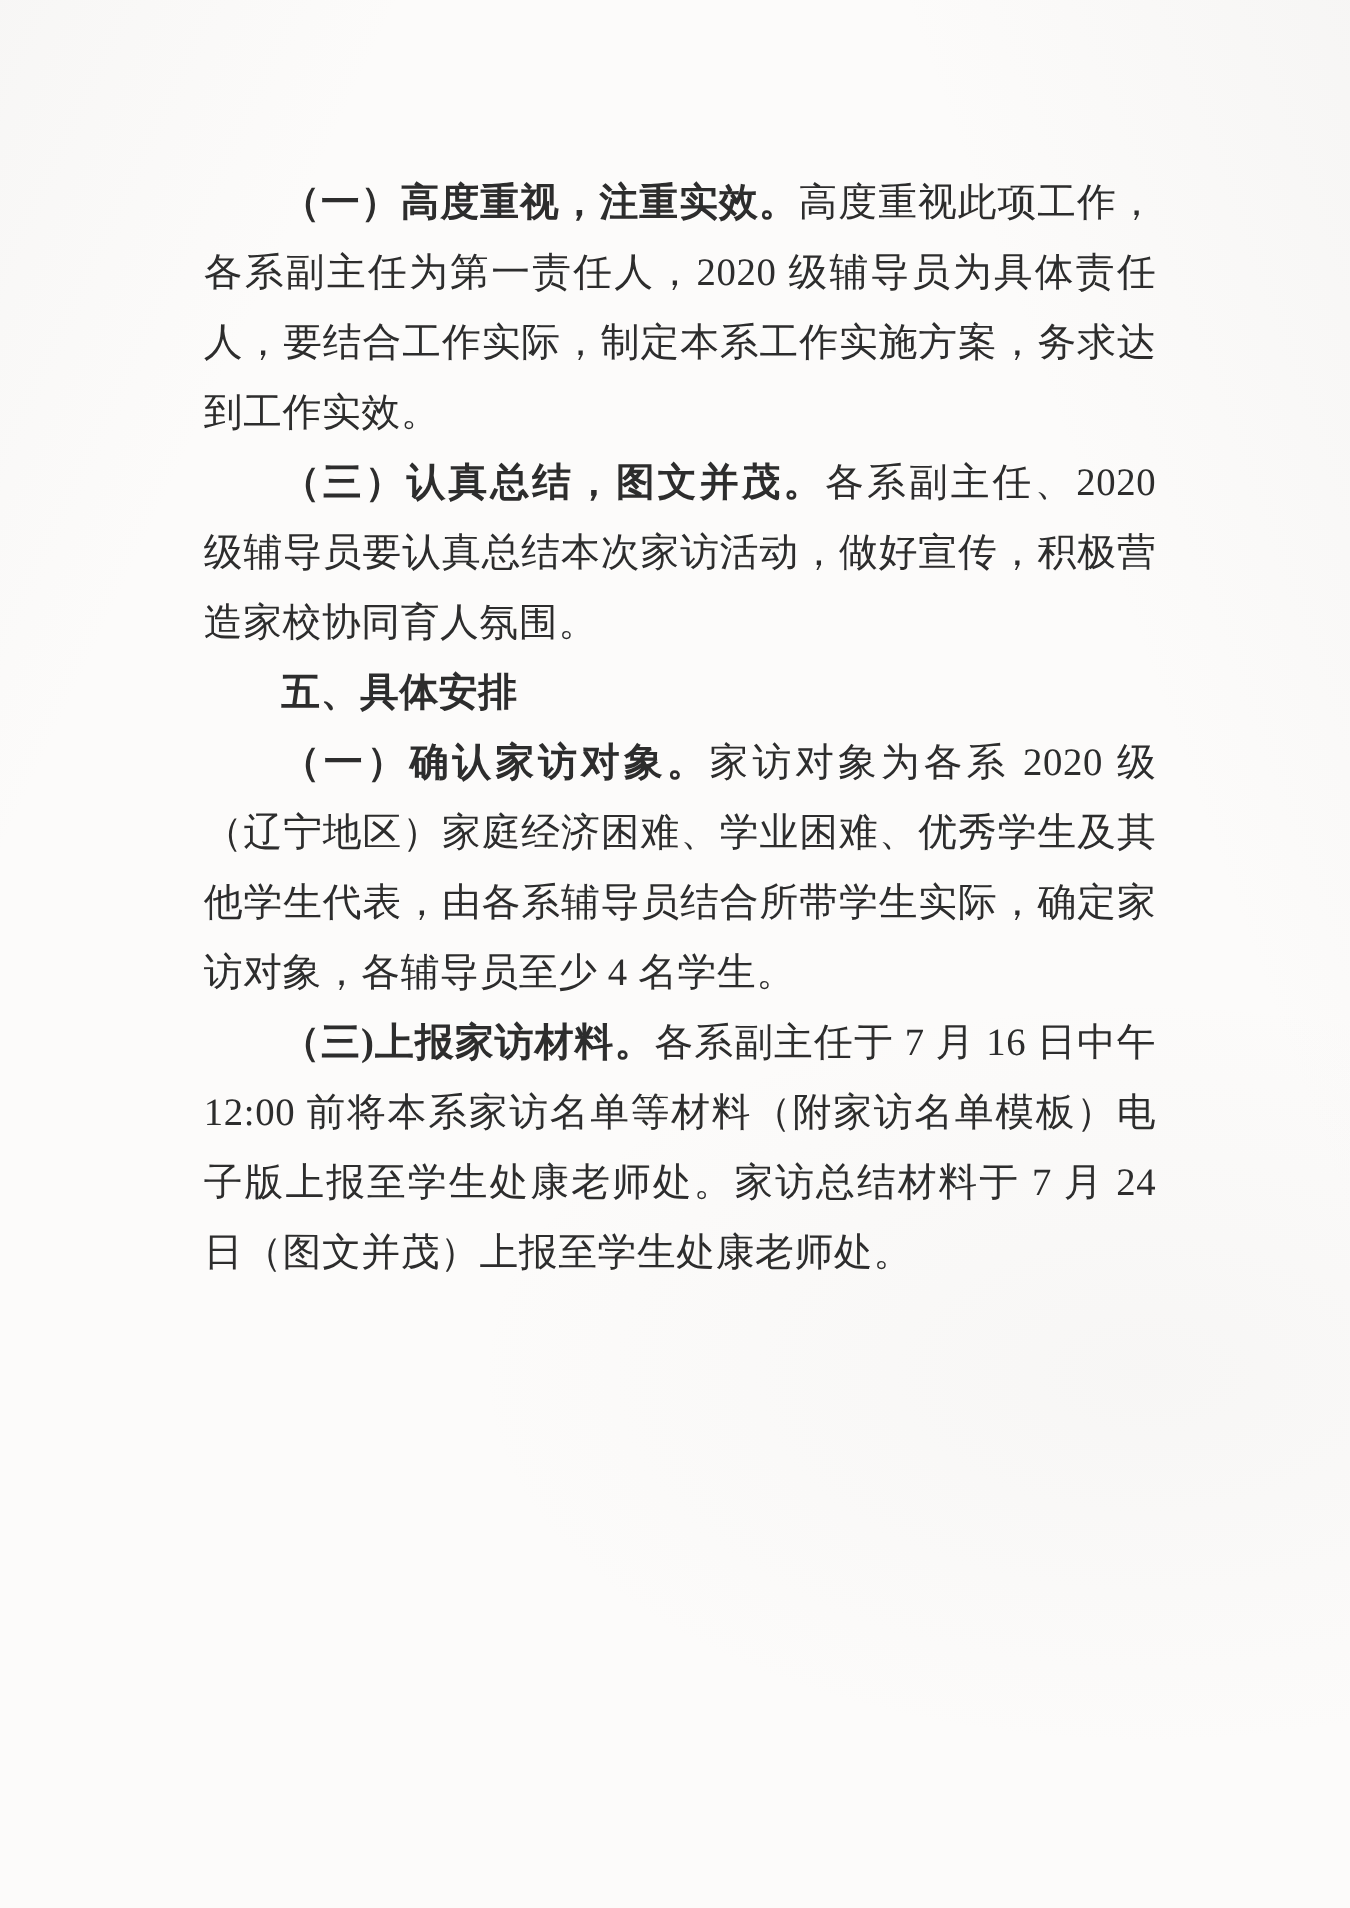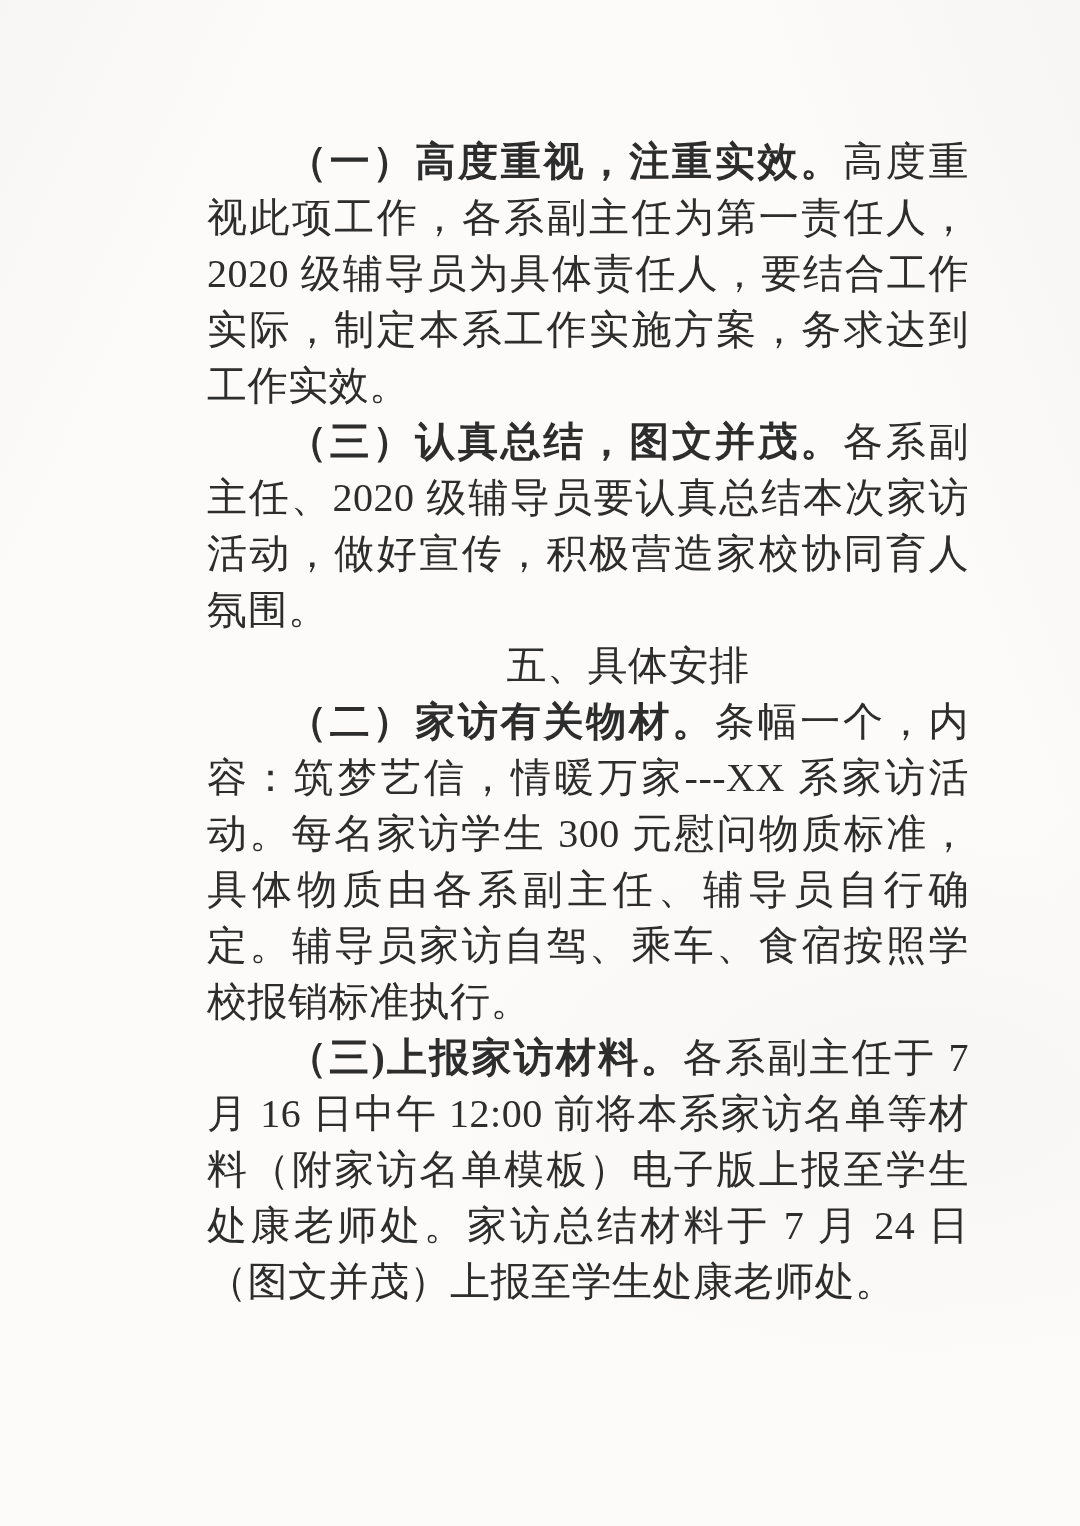--- a/index.html
+++ b/index.html
@@ -23,52 +23,51 @@
       linear-gradient(115deg, rgba(205,205,203,0.10) 0%, rgba(255,255,255,0) 18%),
       linear-gradient(250deg, rgba(198,198,196,0.10) 0%, rgba(255,255,255,0) 22%),
       radial-gradient(ellipse 900px 500px at 85% 72%, rgba(190,190,188,0.08), rgba(255,255,255,0) 60%);
   }
   .doc {
     position: absolute;
     left: 163px;
     top: 134px;
     width: 762px;
     color: #2d2d2d;
-    font-size: 40px;
+    font-size: 31px;
     line-height: 56px;
     text-align: justify;
     text-justify: inter-ideograph;
     letter-spacing: 0.5px;
-    margin-left: 44px;
   }
   .doc p {
     margin: 0;
     padding: 0;
     text-indent: 2em;
   }
   .doc .lead {
     font-weight: bold;
   }
   .doc .heading {
-    font-weight: normal;
-    text-align: center;
+    font-weight: bold;
+    text-align: left;
   }
 </style>
 </head>
 <body>
 
 <div class="photo-tint"></div>
 
 <div class="doc">
 
   <p><span class="lead">（一）高度重视，注重实效。</span><span>高度重视此项工作，各系副主任为第一责任人，2020 级辅导员为具体责任人，要结合工作实际，制定本系工作实施方案，务求达到工作实效。</span></p>
 
 
   <p><span class="lead">（三）认真总结，图文并茂。</span><span>各系副主任、2020 级辅导员要认真总结本次家访活动，做好宣传，积极营造家校协同育人氛围。</span></p>
 
   <p class="heading"><span>五、具体安排</span></p>
 
+  <p><span class="lead">（一）确认家访对象。</span><span>家访对象为各系 2020 级（辽宁地区）家庭经济困难、学业困难、优秀学生及其他学生代表，由各系辅导员结合所带学生实际，确定家访对象，各辅导员至少 4 名学生。</span></p>
 
-  <p><span class="lead">（二）家访有关物材。</span><span>条幅一个，内容：筑梦艺信，情暖万家---XX 系家访活动。每名家访学生 300 元慰问物质标准，具体物质由各系副主任、辅导员自行确定。辅导员家访自驾、乘车、食宿按照学校报销标准执行。</span></p>
 
   <p><span class="lead">（三)上报家访材料。</span><span>各系副主任于 7 月 16 日中午 12:00 前将本系家访名单等材料（附家访名单模板）电子版上报至学生处康老师处。家访总结材料于 7 月 24 日（图文并茂）上报至学生处康老师处。</span></p>
 
 </div>
 
 </body></html>

